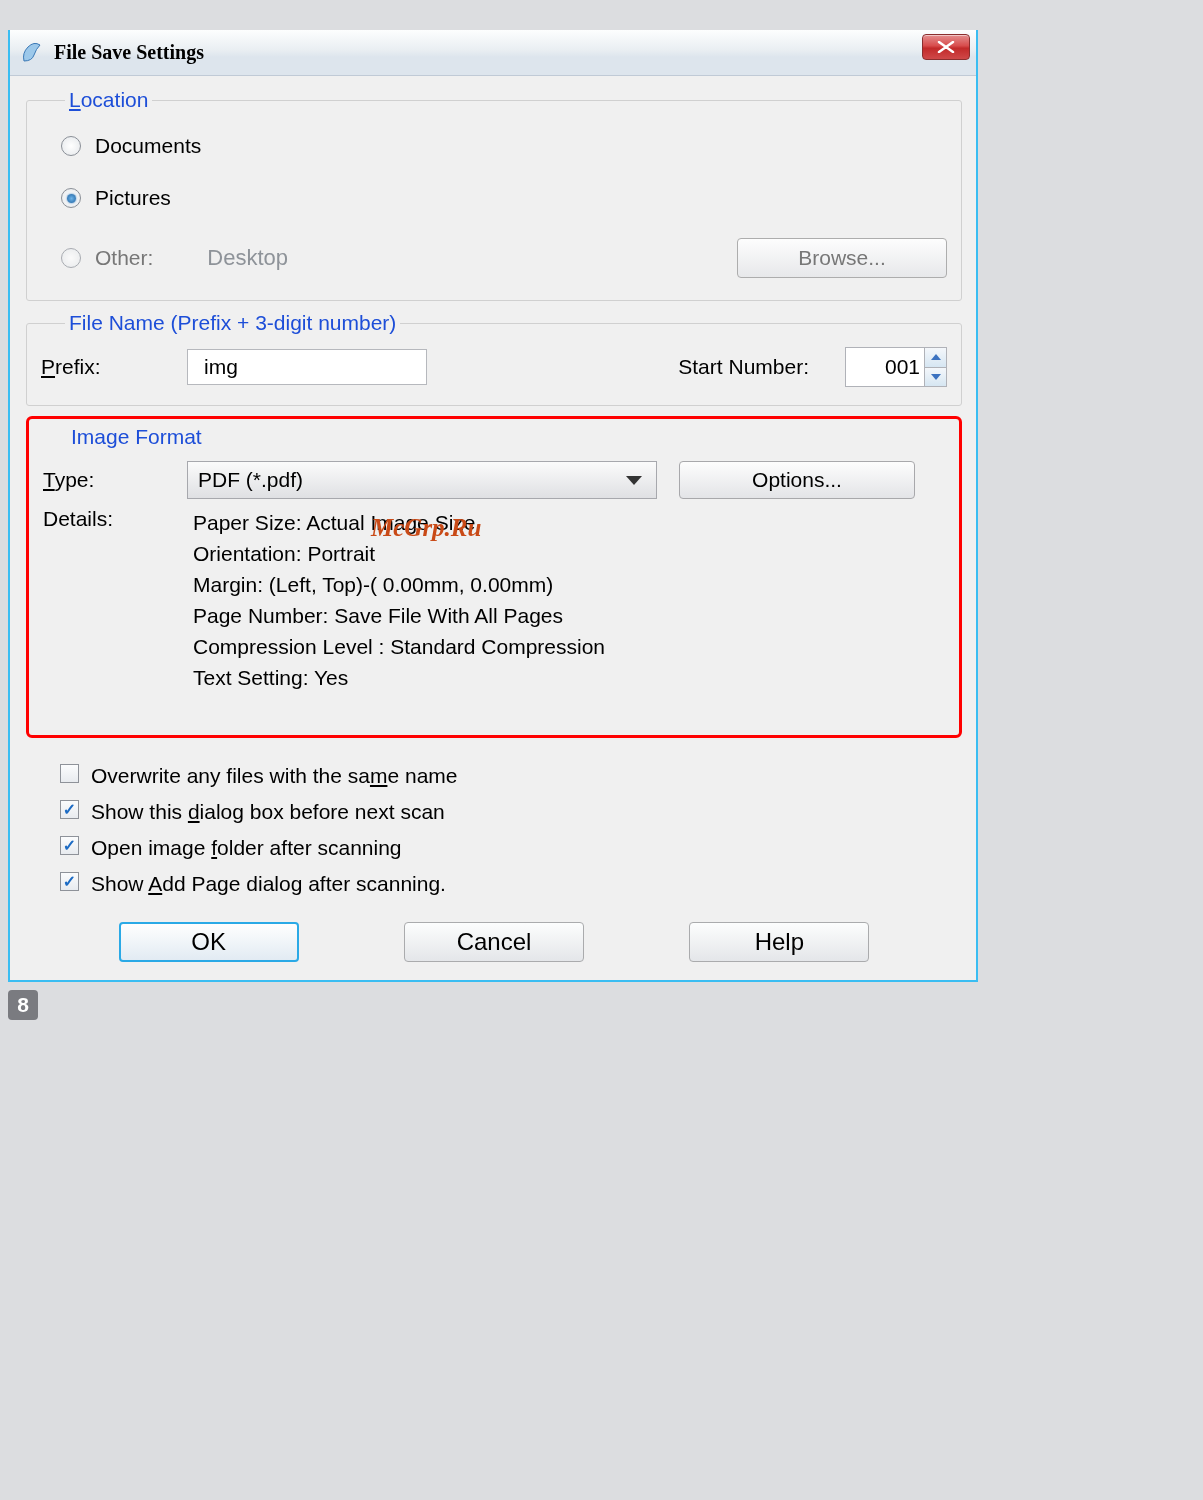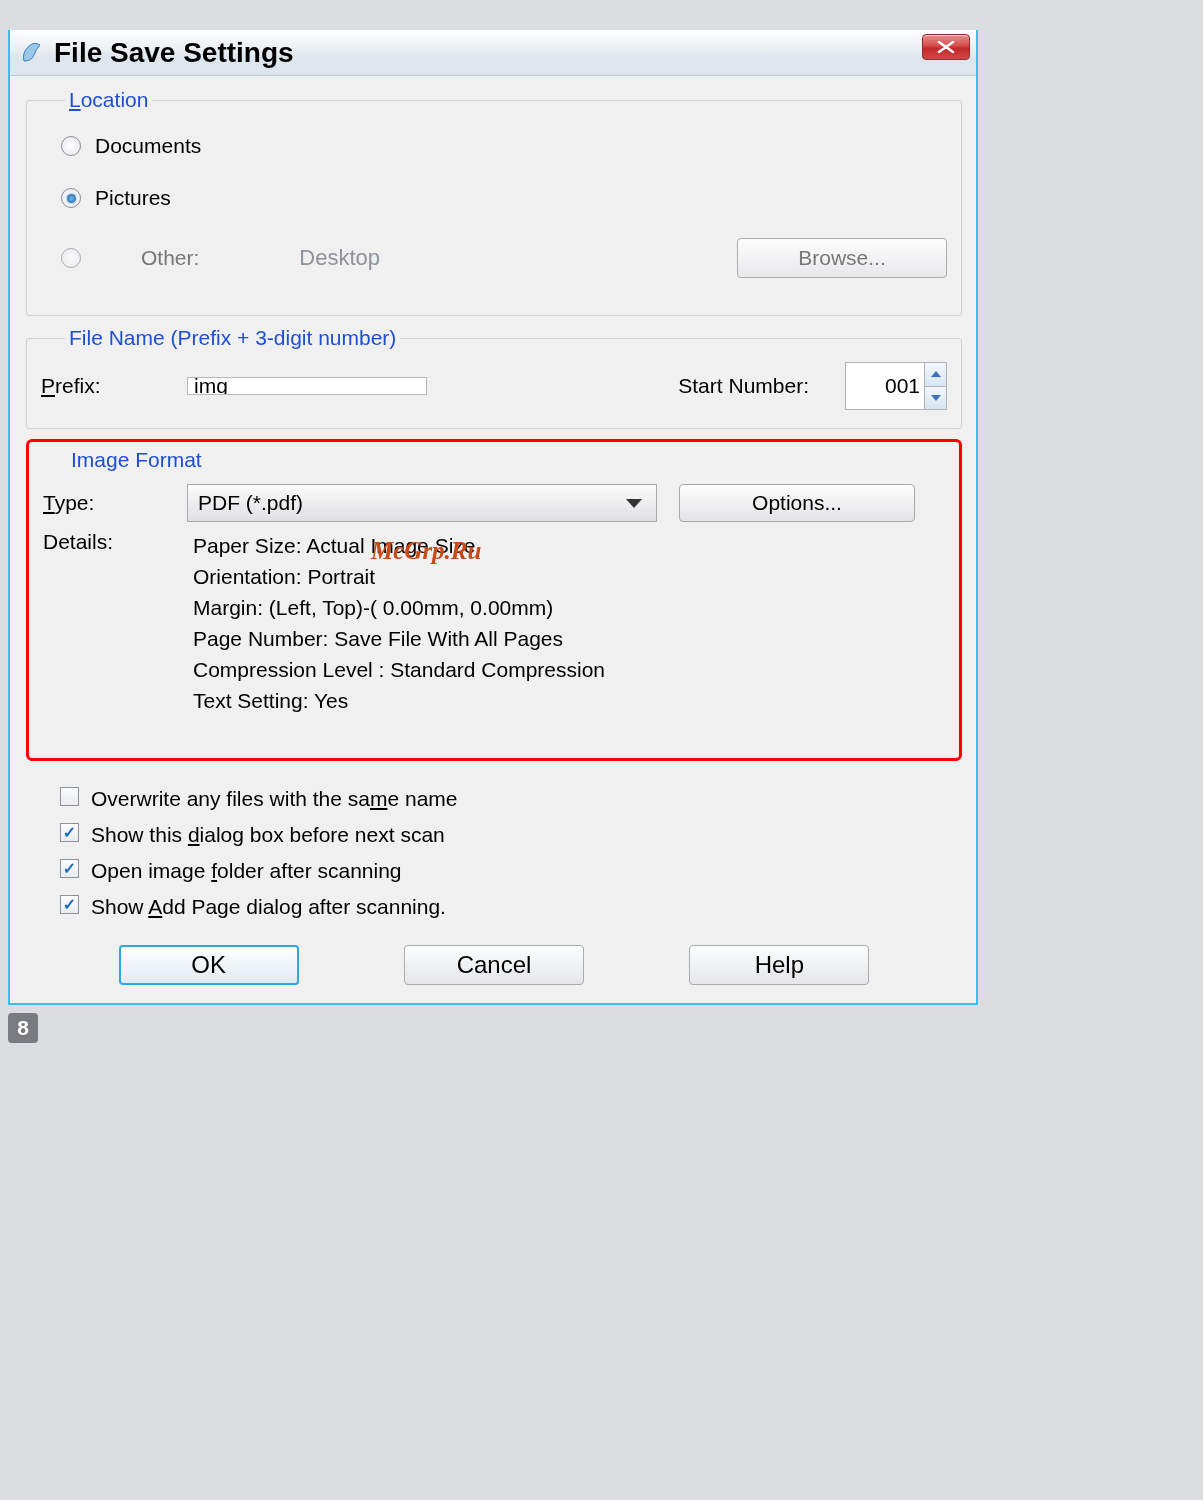--- a/index.html
+++ b/index.html
@@ -15,21 +15,21 @@
   background: linear-gradient(#fdfefe, #e9eef2 45%, #dde5ed 60%, #dde5ed);
   border-bottom: 1px solid #c0cad6;
   height: 46px;
   display: flex; align-items: center;
   padding-left: 8px;
 }
 .titlebar .icon {
   width: 28px; height: 28px; margin-right: 8px;
   display:flex; align-items:center; justify-content:center;
 }
-.titlebar .title { font-size: 28px; font-weight: bold; color: #000; }
+.titlebar .title { font-size: 20px; font-weight: bold; color: #000; font-family: Liberation Serif, serif; }
 .close-btn {
   position: absolute; right: 6px; top: 4px;
   width: 48px; height: 26px;
   background: linear-gradient(#e48f8f,#d84c4c 45%,#c22a2a 55%,#cf4848);
   border: 1px solid #8a2e2e; border-radius: 4px;
   display:flex; align-items:center; justify-content:center;
   color:#fff; font-weight:bold; font-size:17px;
   box-shadow: inset 0 1px 0 rgba(255,255,255,.5);
 }
 .body { padding: 12px 14px 18px 16px; }
@@ -48,40 +48,40 @@
   display:inline-flex; align-items:center; justify-content:center;
   margin-right:14px; flex-shrink:0;
 }
 .radio.checked::after{
   content:""; width:9px; height:9px; border-radius:50%;
   background: radial-gradient(#6fb4e8,#1a5fa0); box-shadow:0 0 2px #2f79bb;
 }
 .radio.disabled{ opacity:.7; }
 .rlabel { font-size:21px; }
 .rlabel.disabled{ color:#777; }
-.other-row { display:flex; align-items:center; margin:8px 0 19px 20px;gap:46px; }
+.other-row { display:flex; align-items:center; margin:8px 0 4px 20px; }
 .other-val { margin-left: 54px; color:#8e9399; font-size:22px; }
 .browse-btn {
   margin-left:auto; width:210px; height:40px;
   background: linear-gradient(#fdfdfd,#e7e8ea);
   border:1px solid #adadad; border-radius:4px;
   font-size:21px; color:#777;
   display:flex; align-items:center; justify-content:center;
 }
 .filename-line { display:flex; align-items:center; gap:6px; }
 .sublabel { font-size:21px; width:140px; }
 .sublabel .ul { text-decoration: underline; }
 .textinput {
-  width:240px; height:18px; border:1px solid #b6b8bd; background:#fff;
-  padding:2px 6px; font-size:21px;
+  width:240px; height:36px; border:1px solid #b6b8bd; background:#fff;
+  padding:2px 16px; font-size:21px;
 }
 .startnum-label { margin-left:auto; font-size:21px; padding-right:30px; }
 .spinner {
   display:flex; align-items:center; border:1px solid #b0b2b8;
-  height:48px; background:#fff;
+  height:40px; background:#fff;
 }
 .spinner input{
   border:none; text-align:right; width:78px; height:100%;
   font-size:21px; padding-right:4px; outline:none;
 }
 .spin-btns{ border-left:1px solid #b0b2b8; width:22px; height:100%; display:flex; flex-direction:column;}
 .spin-btns div{
   flex:1; background:linear-gradient(#f4f7fb,#d6e6f2);
   display:flex; align-items:center; justify-content:center;
 }

